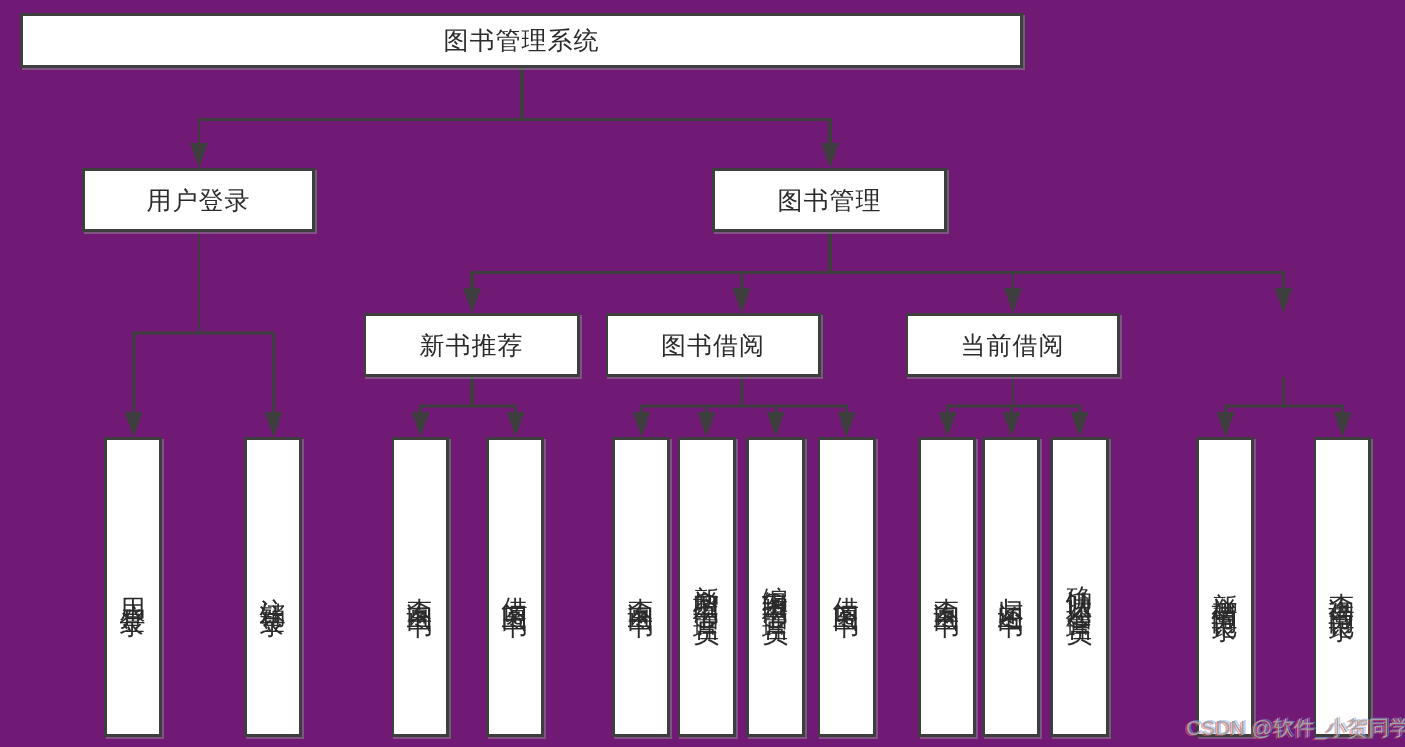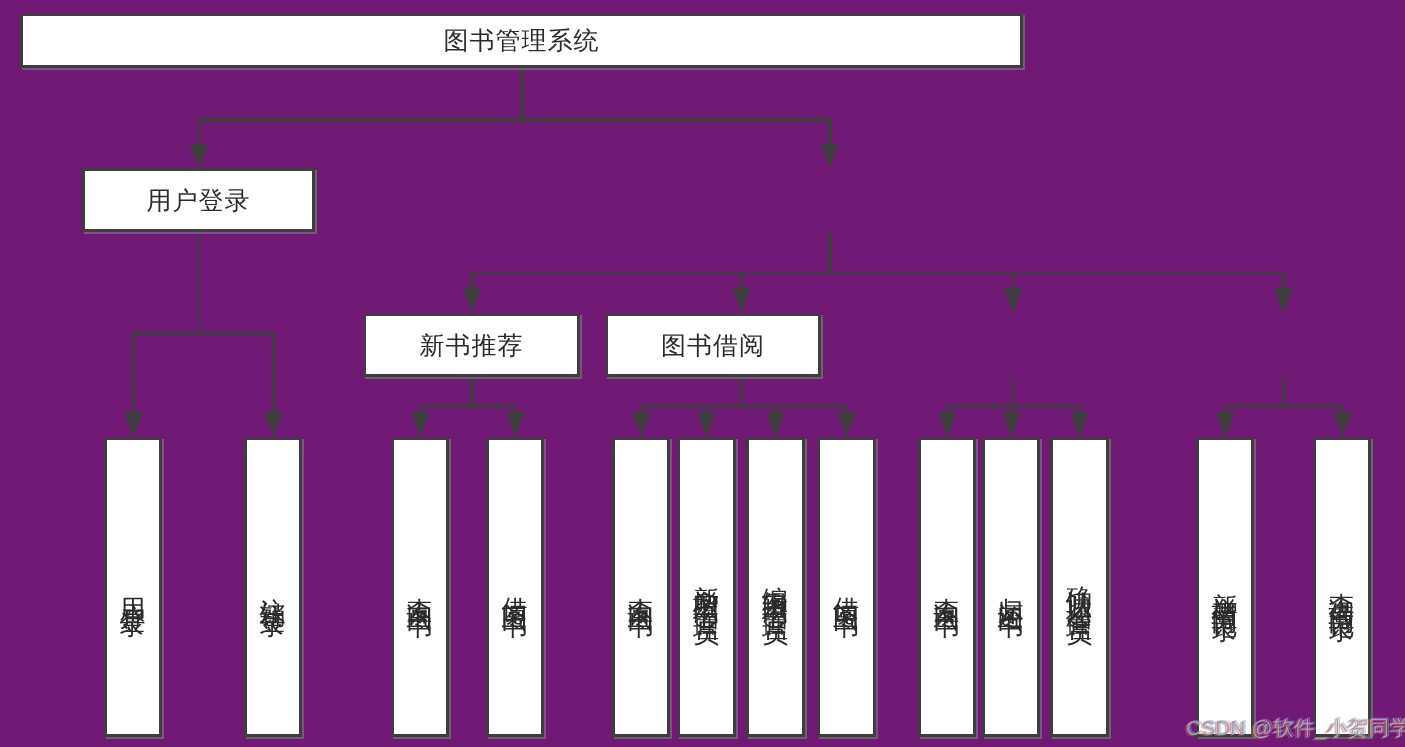--- a/index.html
+++ b/index.html
@@ -107,26 +107,32 @@
     </g>
   </svg>
 
   <div class="node" style="left:20px;top:13px;width:1003px;height:55px">
     <span>图书管理系统</span>
   </div>
 
   <div class="node" style="left:82px;top:168px;width:233px;height:64px">
     <span>用户登录</span>
   </div>
+  <div class="node" style="left:712px;top:168px;width:235px;height:64px">
+    <span>图书管理</span>
+  </div>
 
   <div class="node" style="left:363px;top:313px;width:217px;height:64px">
     <span>新书推荐</span>
   </div>
   <div class="node" style="left:605px;top:313px;width:216px;height:64px">
     <span>图书借阅</span>
+  </div>
+  <div class="node" style="left:905px;top:313px;width:215px;height:64px">
+    <span>当前借阅</span>
   </div>
 
   <div class="node leaf" style="left:104px;top:437px;width:58px;height:300px">
     <span>用户登录</span>
   </div>
   <div class="node leaf" style="left:244px;top:437px;width:58px;height:300px">
     <span>注销登录</span>
   </div>
 
   <div class="node leaf" style="left:391px;top:437px;width:58px;height:300px">

